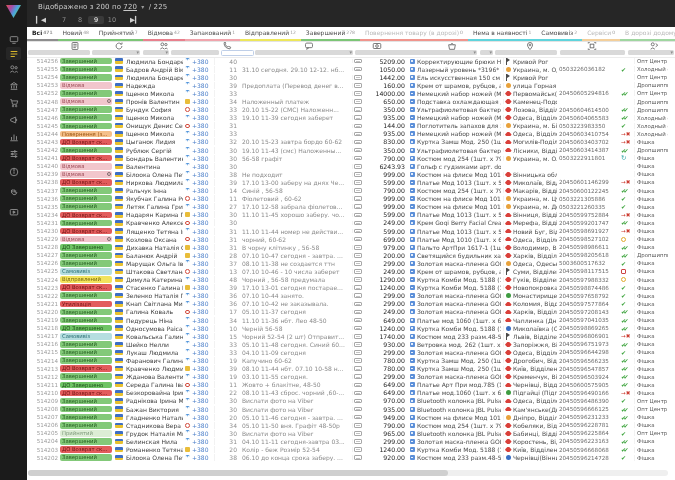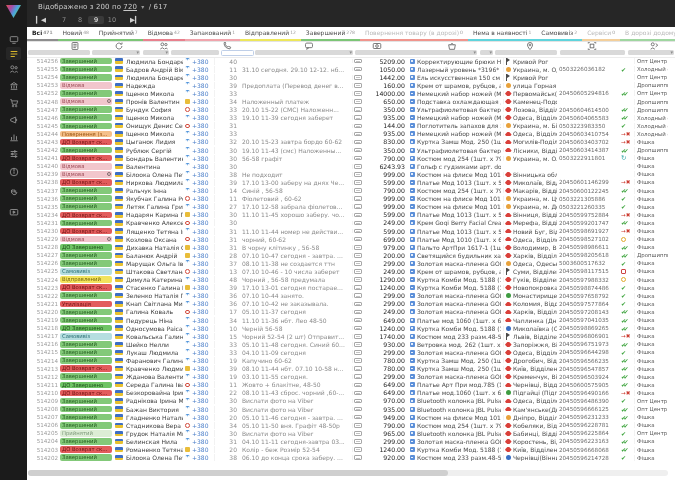--- a/index.html
+++ b/index.html
@@ -91,21 +91,21 @@
 </head>
 <body>
 
 <div class="app">
 
   <div class="topbar">
     <div class="tb-line1">
       <span>Відображено з 200 по</span>
       <span class="rng">720</span>
       <span class="caret">▾</span>
-      <span>/ 617</span>
+      <span>/ 225</span>
     </div>
     <div class="tb-line2">
       <span class="pg-btn">▎◀</span>
       <span id="pages" style="display:flex;">
           <span class="pg-num">7</span>
           <span class="pg-num">8</span>
           <span class="pg-num cur">9</span>
           <span class="pg-num">10</span>
         </span>
       <span class="pg-btn" style="margin-left:6px;margin-right:0;">▶▎</span>

